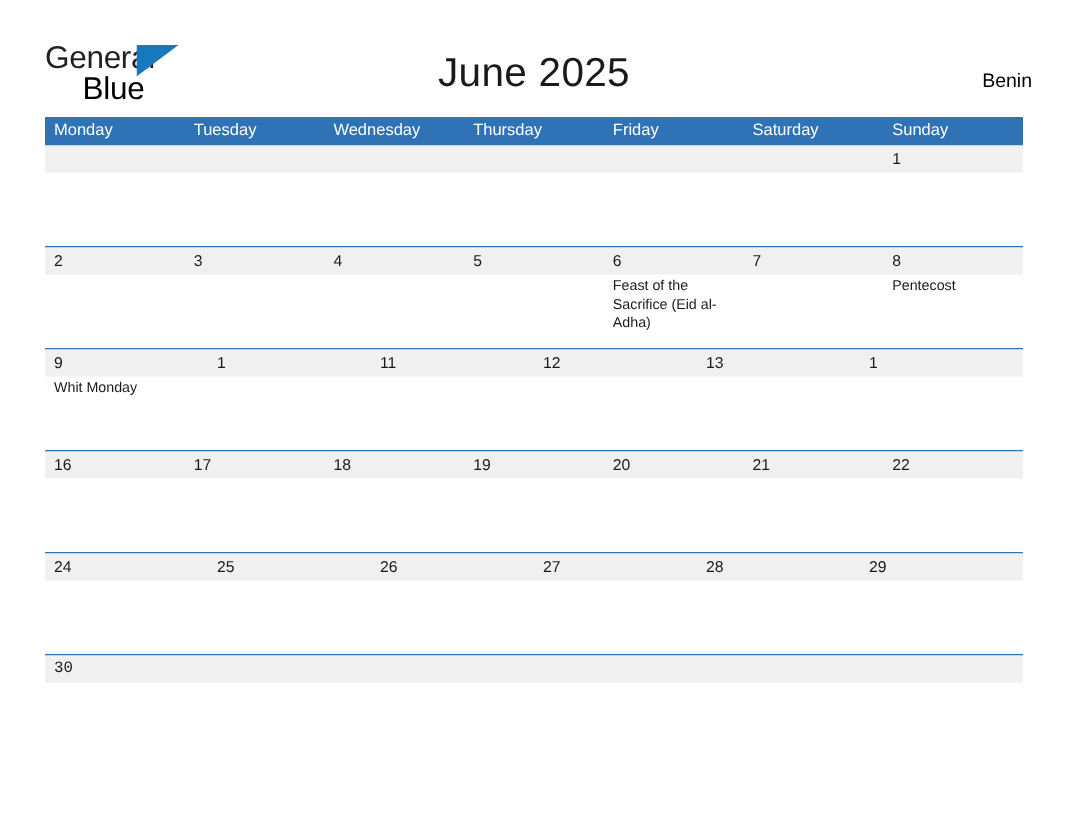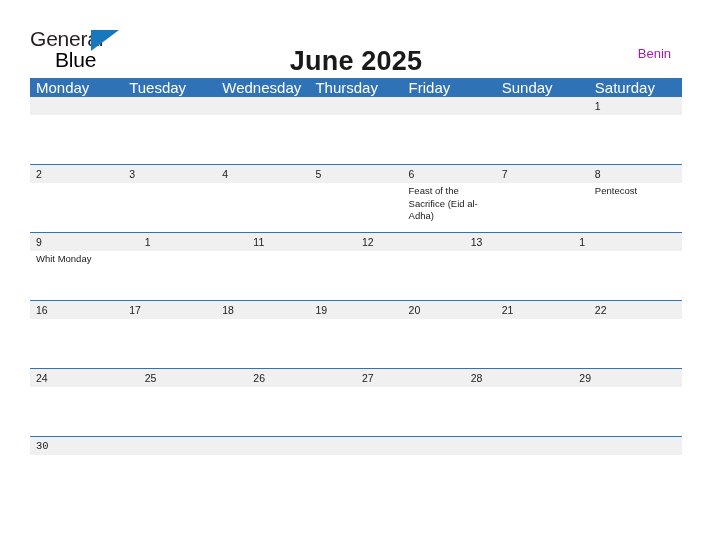--- a/index.html
+++ b/index.html
@@ -51,54 +51,54 @@
     left: 61px;
     top: 4px;
     width: 30px;
     height: 22px;
   }
 
   .cal-title {
     position: absolute;
     left: 0;
     right: 0;
-    top: 46px;
+    top: 33px;
     text-align: center;
     font-size: 27px;
     color: #1a1a1a;
-    font-weight: bold;
+    font-weight: normal;
     letter-spacing: 0.2px;
   }
 
   .cal-region {
     position: absolute;
-    right: 41px;
+    right: 24px;
     top: 46px;
     font-size: 13px;
-    color: #a21caf;
+    color: #000000;
     margin-left: 12px;
   }
 
   
   .calendar {
     position: absolute;
     left: 30px;
     top: 78px;
     width: 652px;
   }
 
   .weekday-row {
     display: flex;
     background: #2f72b5;
     height: 19px;
   }
   .weekday-cell {
     flex: 1 1 0;
     color: #ffffff;
-    font-size: 15px;
+    font-size: 11px;
     line-height: 19px;
     padding-left: 6px;
     box-sizing: border-box;
     overflow: hidden;
     white-space: nowrap;
   }
 
   .week-row {
     border-top: 1.6px solid #2f72b5;
     position: relative;
@@ -181,22 +181,22 @@
 </div>
 
 <div class="calendar">
 
   <div class="weekday-row">
     <div class="weekday-cell">Monday</div>
     <div class="weekday-cell">Tuesday</div>
     <div class="weekday-cell">Wednesday</div>
     <div class="weekday-cell">Thursday</div>
     <div class="weekday-cell">Friday</div>
+    <div class="weekday-cell">Saturday</div>
     <div class="weekday-cell">Sunday</div>
-    <div class="weekday-cell">Saturday</div>
   </div>
 
   <div id="weeks-container">
       <div class="week-row tall">
         <div class="day-band">
           <div class="band-cell"></div>
           <div class="band-cell"></div>
           <div class="band-cell"></div>
           <div class="band-cell"></div>
           <div class="band-cell"></div>

